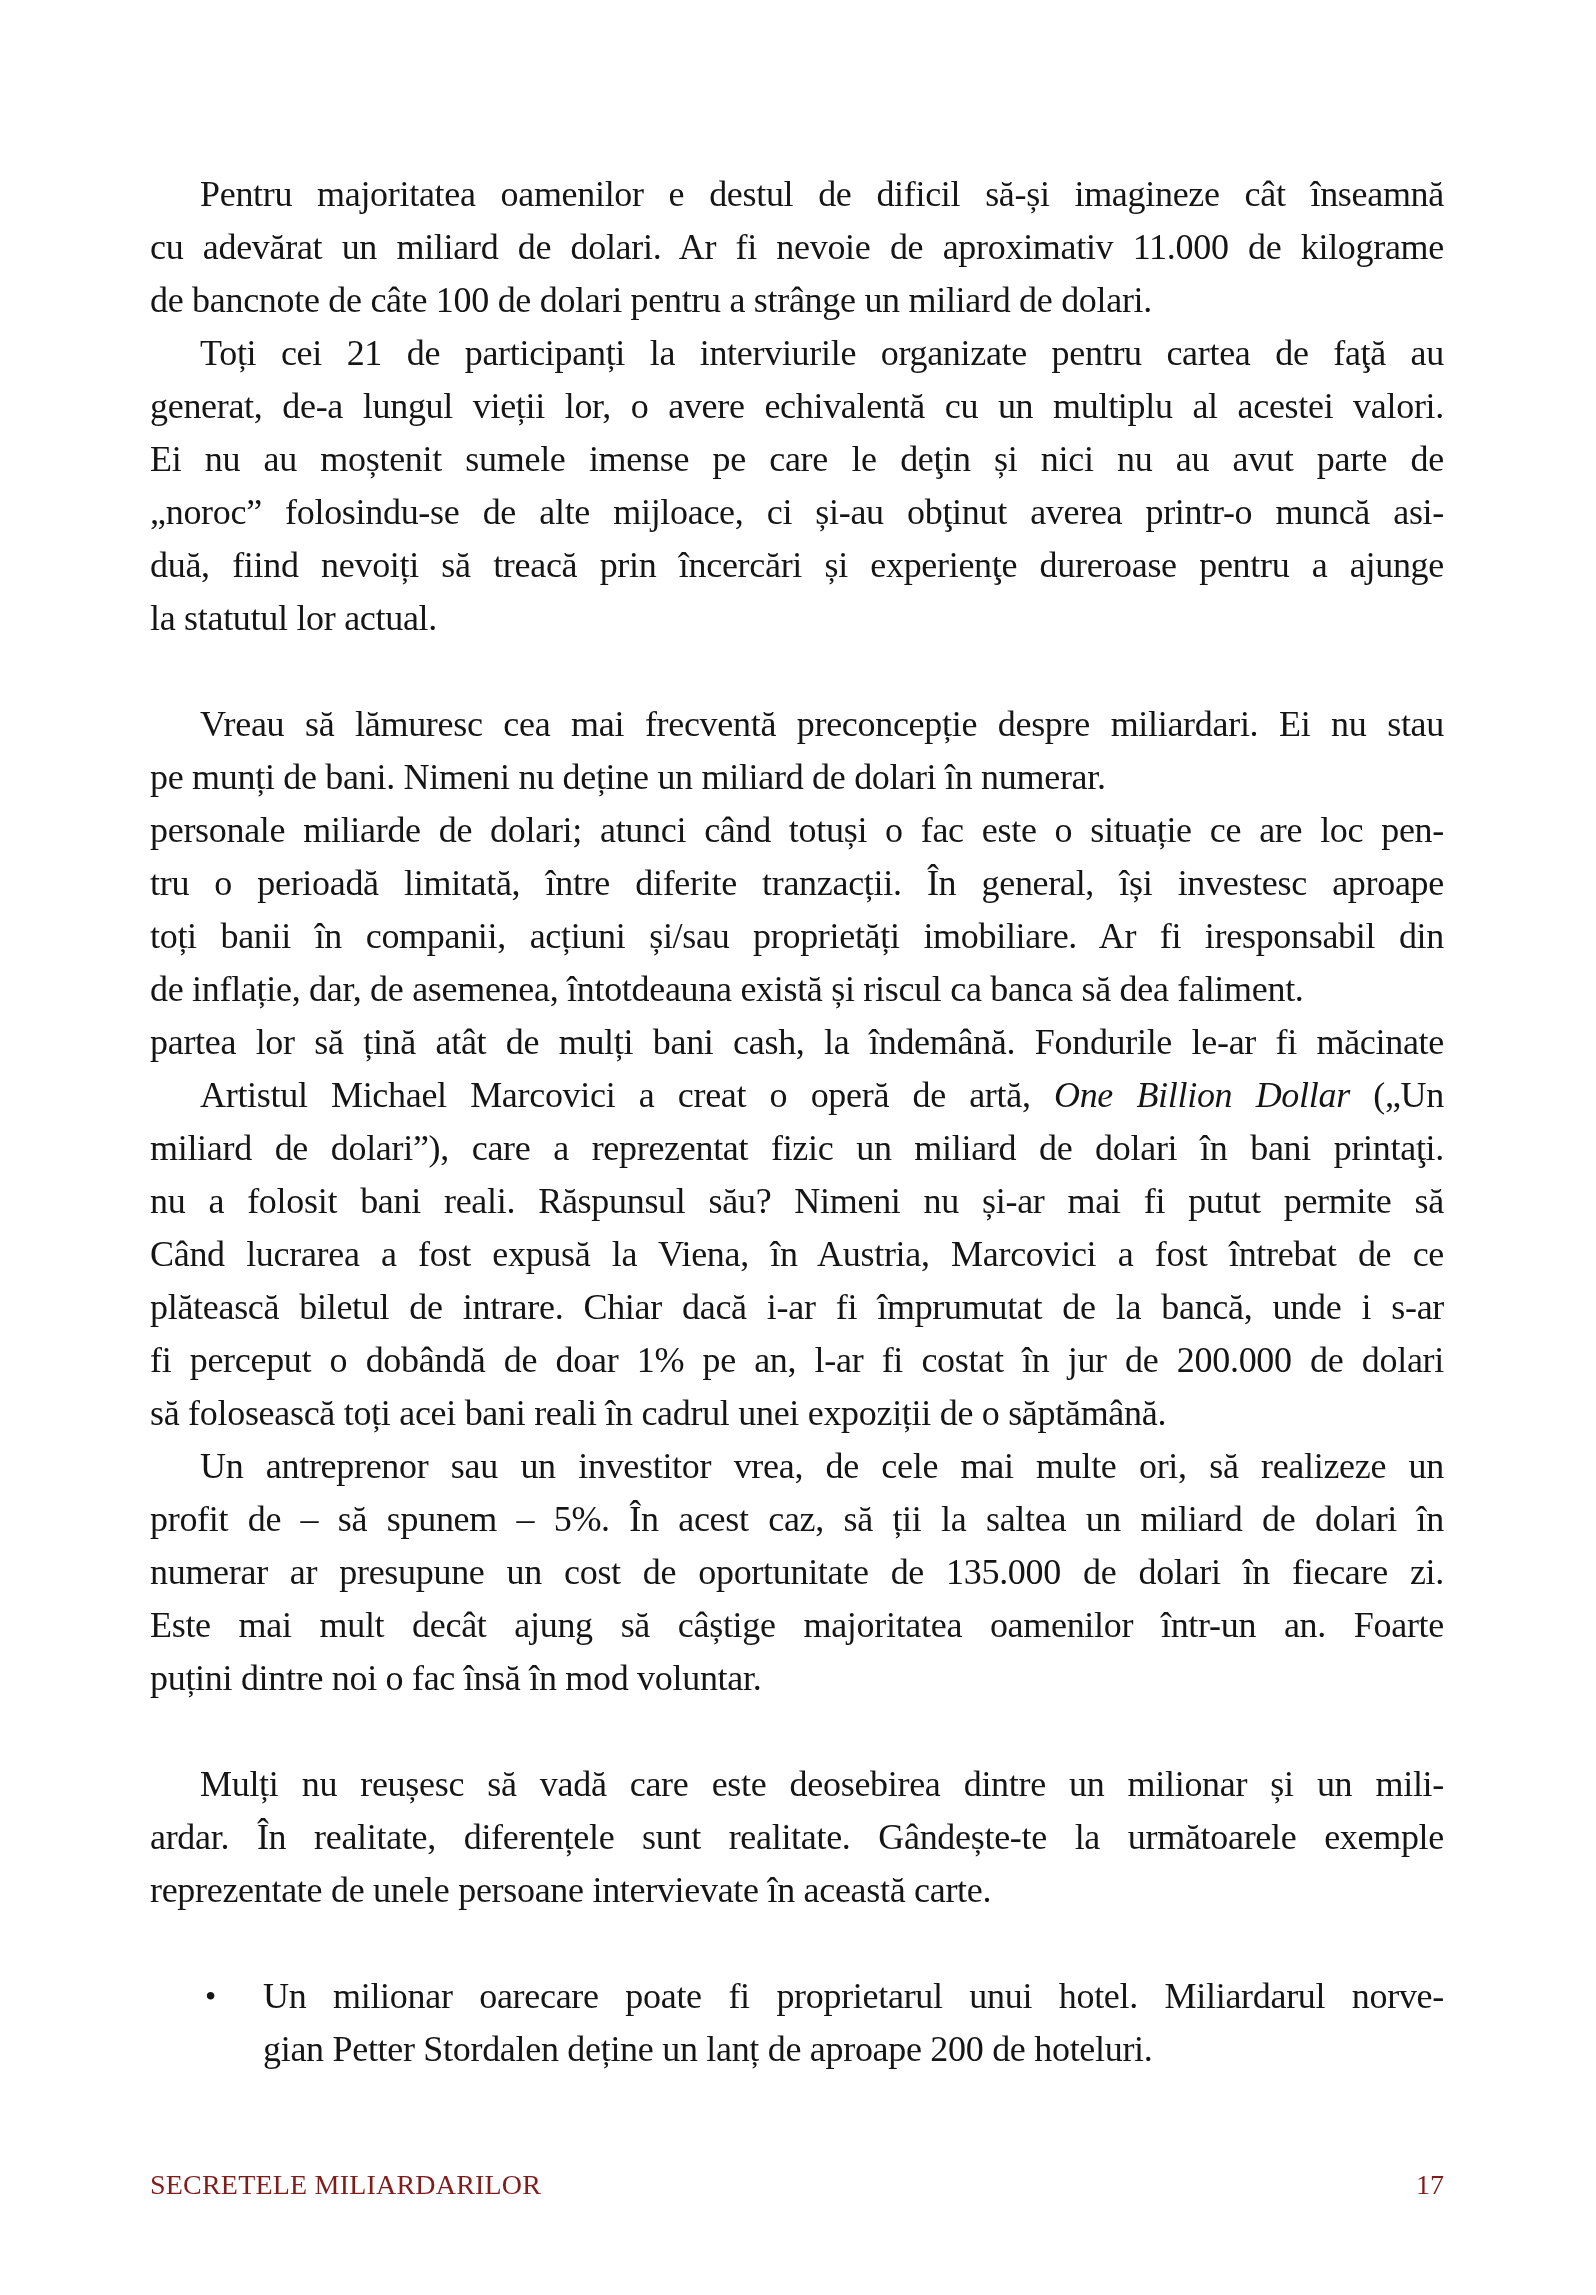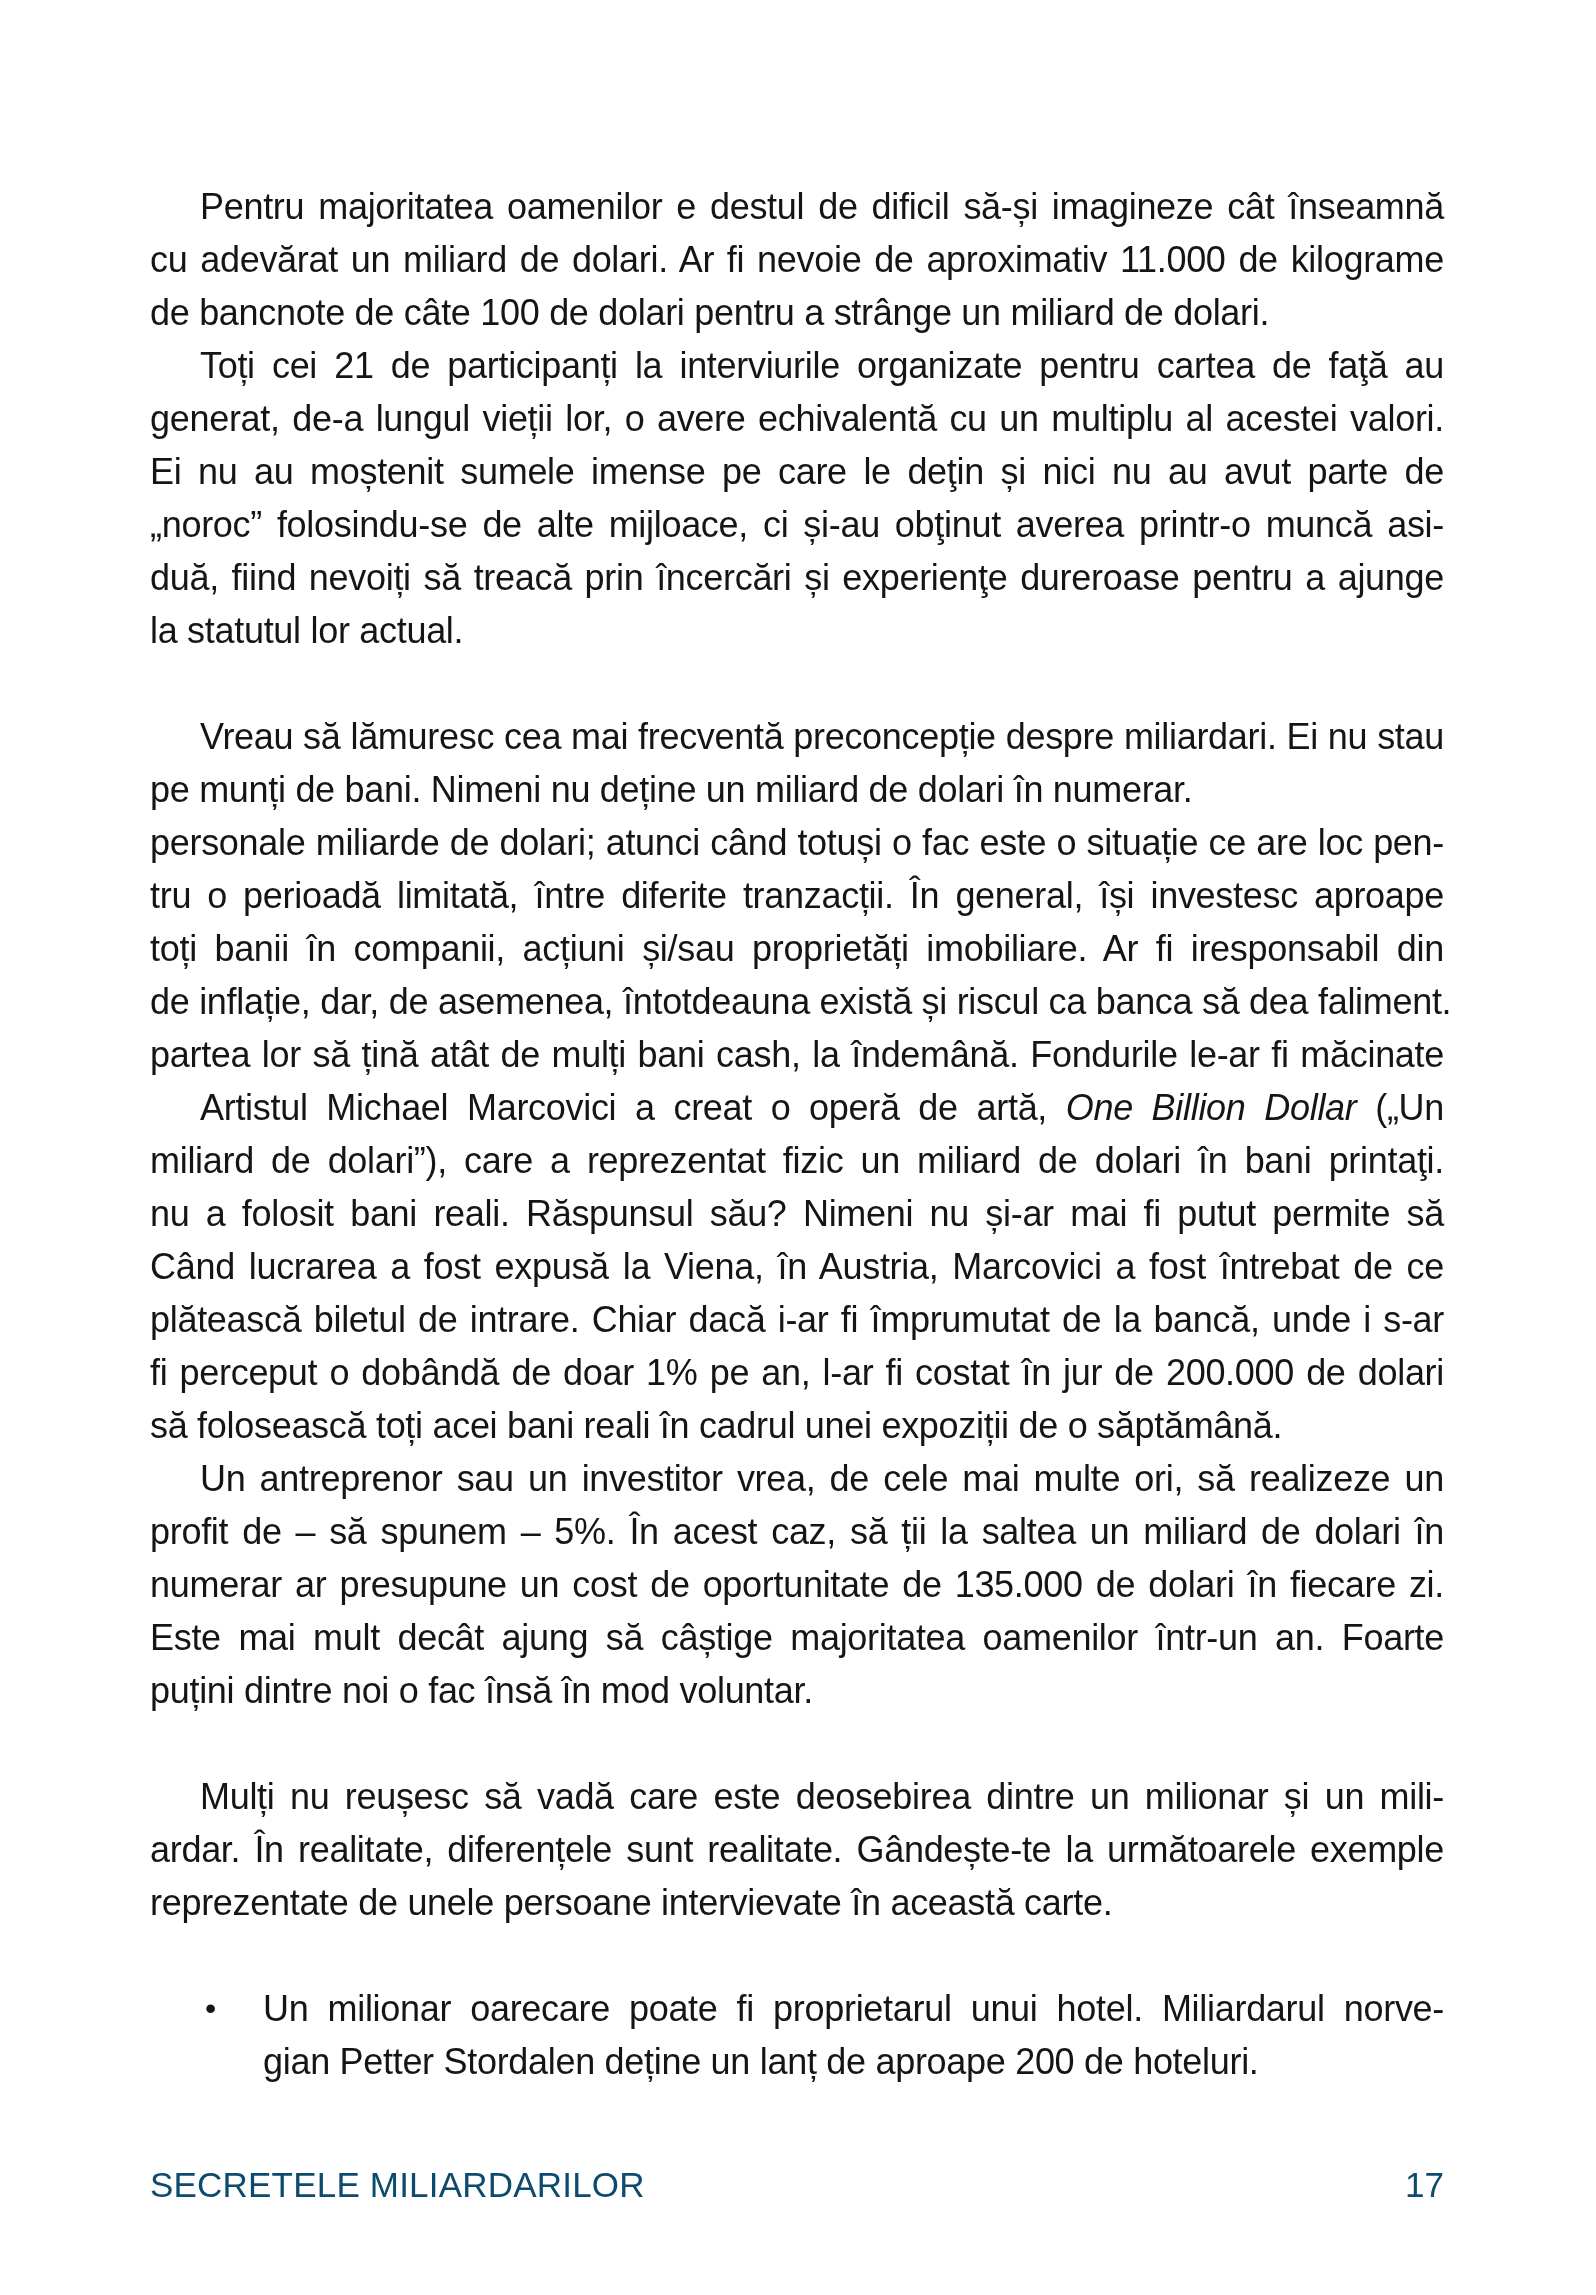--- a/index.html
+++ b/index.html
@@ -17,23 +17,23 @@
   .page {
     position: absolute;
     left: 0; top: 0;
     width: 1597px;
     height: 2295px;
     background: #ffffff;
   }
   .text-block {
     position: absolute;
     left: 150px;
-    top: 180px;
+    top: 168px;
     width: 1294px;
-    font-family: Liberation Sans, sans-serif;
+    font-family: Liberation Serif, serif;
     font-size: 36px;
     line-height: 53px;
     color: #151515;
   }
   .para { margin: 0; }
   .line {
     display: block;
     height: 53px;
     white-space: nowrap;
     text-align: justify;
@@ -62,24 +62,24 @@
     text-align: center;
     font-size: 32px;
   }
 
   .footer {
     position: absolute;
     left: 150px;
     top: 2168px;
     width: 1294px;
     height: 34px;
-    font-family: Liberation Sans, sans-serif;
-    font-size: 35px;
+    font-family: Liberation Serif, serif;
+    font-size: 28px;
     line-height: 34px;
-    color: #0c4a6e;
+    color: #7f1d1d;
   }
   .footer-title {
     position: absolute;
     left: 0; top: 0;
     letter-spacing: 0.2px;
   }
   .footer-page {
     position: absolute;
     right: 0; top: 0;
   }

